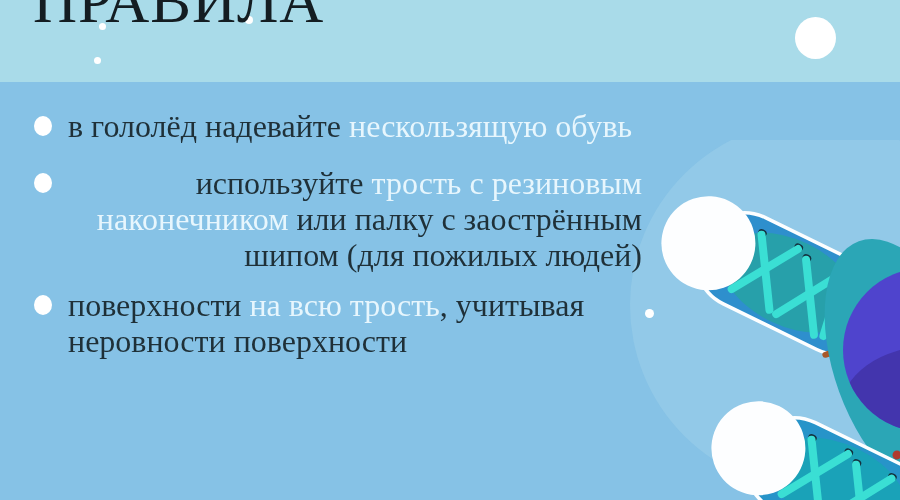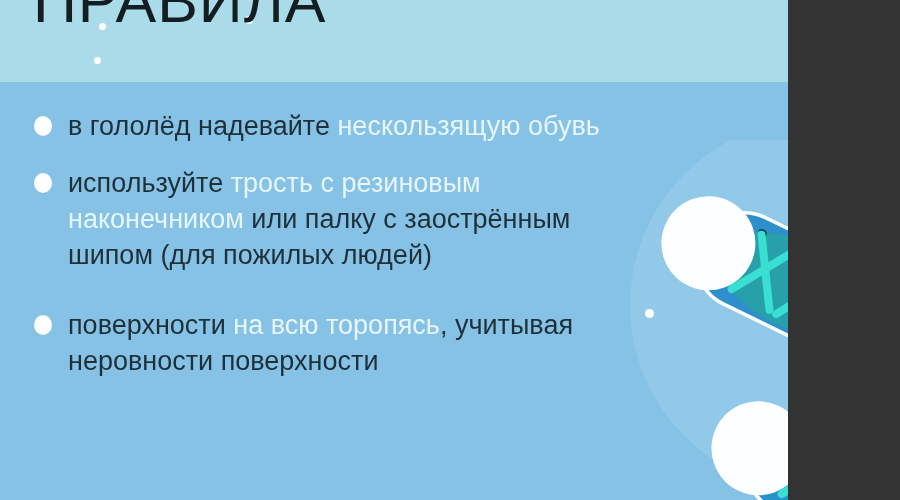--- a/index.html
+++ b/index.html
@@ -1,43 +1,43 @@
 <!DOCTYPE html>
 <html style="--bg_top: #a9dbe9; --bg_main: #86c2e6; --heading_text: #141d22; --body_text: #1f3038; --highlight_text: #e7f6fd; --bullet_white: #ffffff; --halo: #a8d8ec; --shoe_blue: #2e8fcd; --shoe_blue2: #2794c9; --tongue_teal: #27a0aa; --tongue_teal2: #1aa2b8; --lace_teal: #3adfd4; --eyelet_dark: #14313f; --toe_white: #fdfeff; --collar_teal: #2ba6b6; --pant_purple: #4f44cd; --pant_purple_dark: #4335ad; --accent_orange: #a8582a; --accent_red: #b03a2e;"><head>
 <meta charset="utf-8">
 <style>
   html, body { margin: 0; padding: 0; }
   body { background: #333; }
   .canvas {
-    position: relative; width: 788px; height: 500px; overflow: hidden;
+    position: relative; width: 900px; height: 500px; overflow: hidden;
     background: var(--bg_main, #86c2e6);
-    font-family: Liberation Sans, sans-serif;
+    font-family: Liberation Serif, serif;
   }
   .band-top {
     position: absolute; left: 0; top: 0; width: 900px; height: 82px;
     background: var(--bg_top, #a9dbe9);
   }
   .title {
     position: absolute; left: 33px; top: -26px; margin: 0;
     font-size: 61px; line-height: 55px; font-weight: 400; letter-spacing: 1px;
     color: var(--heading_text, #141d22);
   }
   .title .line { display: block; white-space: nowrap; }
   .rules {
     position: absolute; left: 30px; top: 108px; margin: 0; padding: 0;
     list-style: none;
   }
   .rules li { display: flex; align-items: flex-start; margin-bottom: 21px; }
-  .rules li:nth-child(2) { margin-bottom: 34px; }
+  .rules li:nth-child(2) { margin-bottom: 14px; text-align: right; }
   .rules .dot {
     flex: 0 0 auto; width: 18px; height: 20px; border-radius: 50%;
     background: var(--bullet_white, #ffffff); margin: 8px 16px 0 4px;
   }
   .rule-text {
-    width: 574px; font-size: 27px; line-height: 36px;
+    width: 574px; font-size: 32px; line-height: 36px;
     color: var(--body_text, #1f3038);
   }
   .rule-text .hl { color: var(--highlight_text, #e7f6fd); }
   .illustration { position: absolute; left: 600px; top: 140px; }
   .halo { fill: var(--halo, #a8d8ec); opacity: 0.35; }
   .shoe-body1 { fill: var(--shoe_blue, #2e8fcd); stroke: var(--toe_white, #fdfeff); stroke-width: 3.5; }
   .shoe-body2 { fill: var(--shoe_blue2, #2794c9); stroke: var(--toe_white, #fdfeff); stroke-width: 3.5; }
   .tongue1 { fill: var(--tongue_teal, #27a0aa); }
   .tongue2 { fill: var(--tongue_teal2, #1aa2b8); }
   .lace { stroke: var(--lace_teal, #3adfd4); stroke-width: 8; stroke-linecap: round; fill: none; }
@@ -129,17 +129,17 @@
       <li>
         <span class="dot"></span>
         <div class="rule-text"><span>в гололёд надевайте </span><span class="hl">нескользящую обувь</span></div>
       </li>
       <li>
         <span class="dot"></span>
         <div class="rule-text"><span>используйте </span><span class="hl">трость с резиновым наконечником</span><span> или палку с заострённым шипом (для пожилых людей)</span></div>
       </li>
       <li>
         <span class="dot"></span>
-        <div class="rule-text"><span>поверхности </span><span class="hl">на всю торопясь</span><span>, учитывая неровности поверхности</span></div>
+        <div class="rule-text"><span>поверхности </span><span class="hl">на всю трость</span><span>, учитывая неровности поверхности</span></div>
       </li>
     </ul>
 
 </div>
 
 </body></html>

